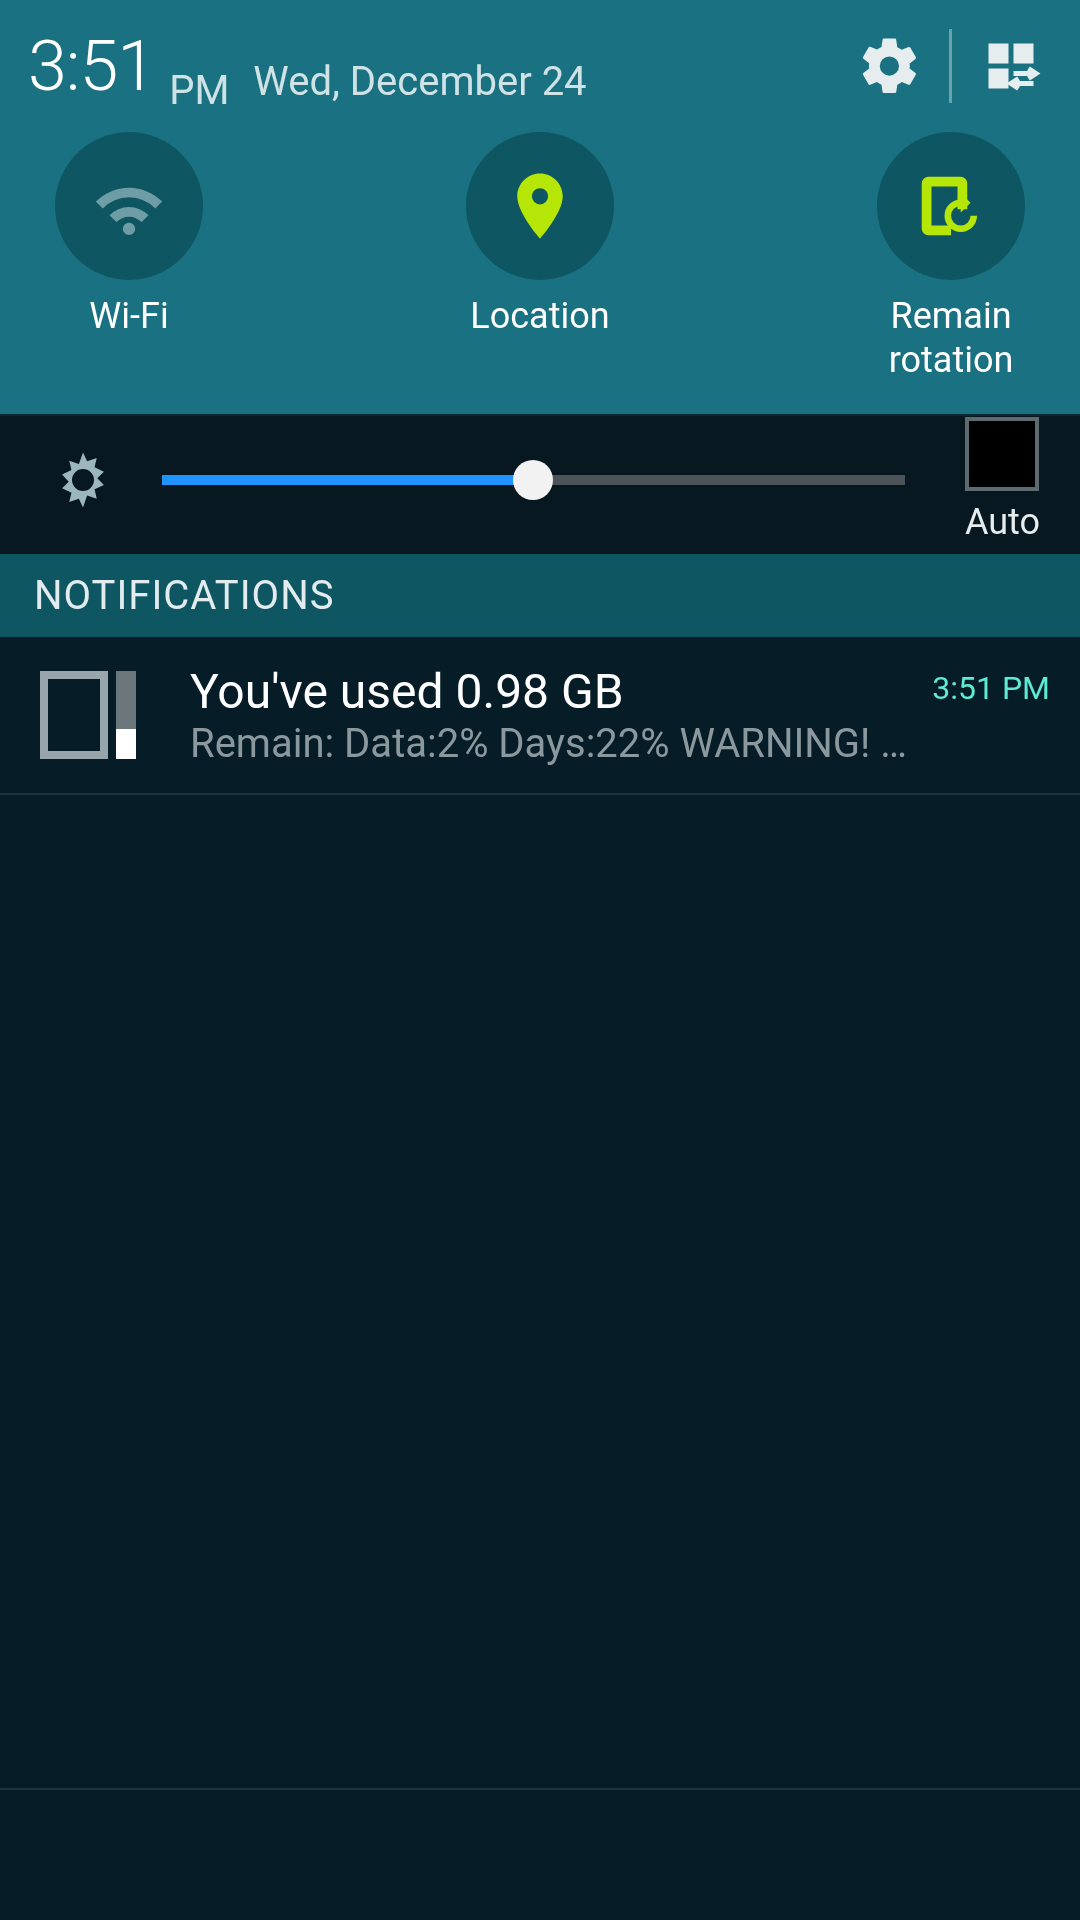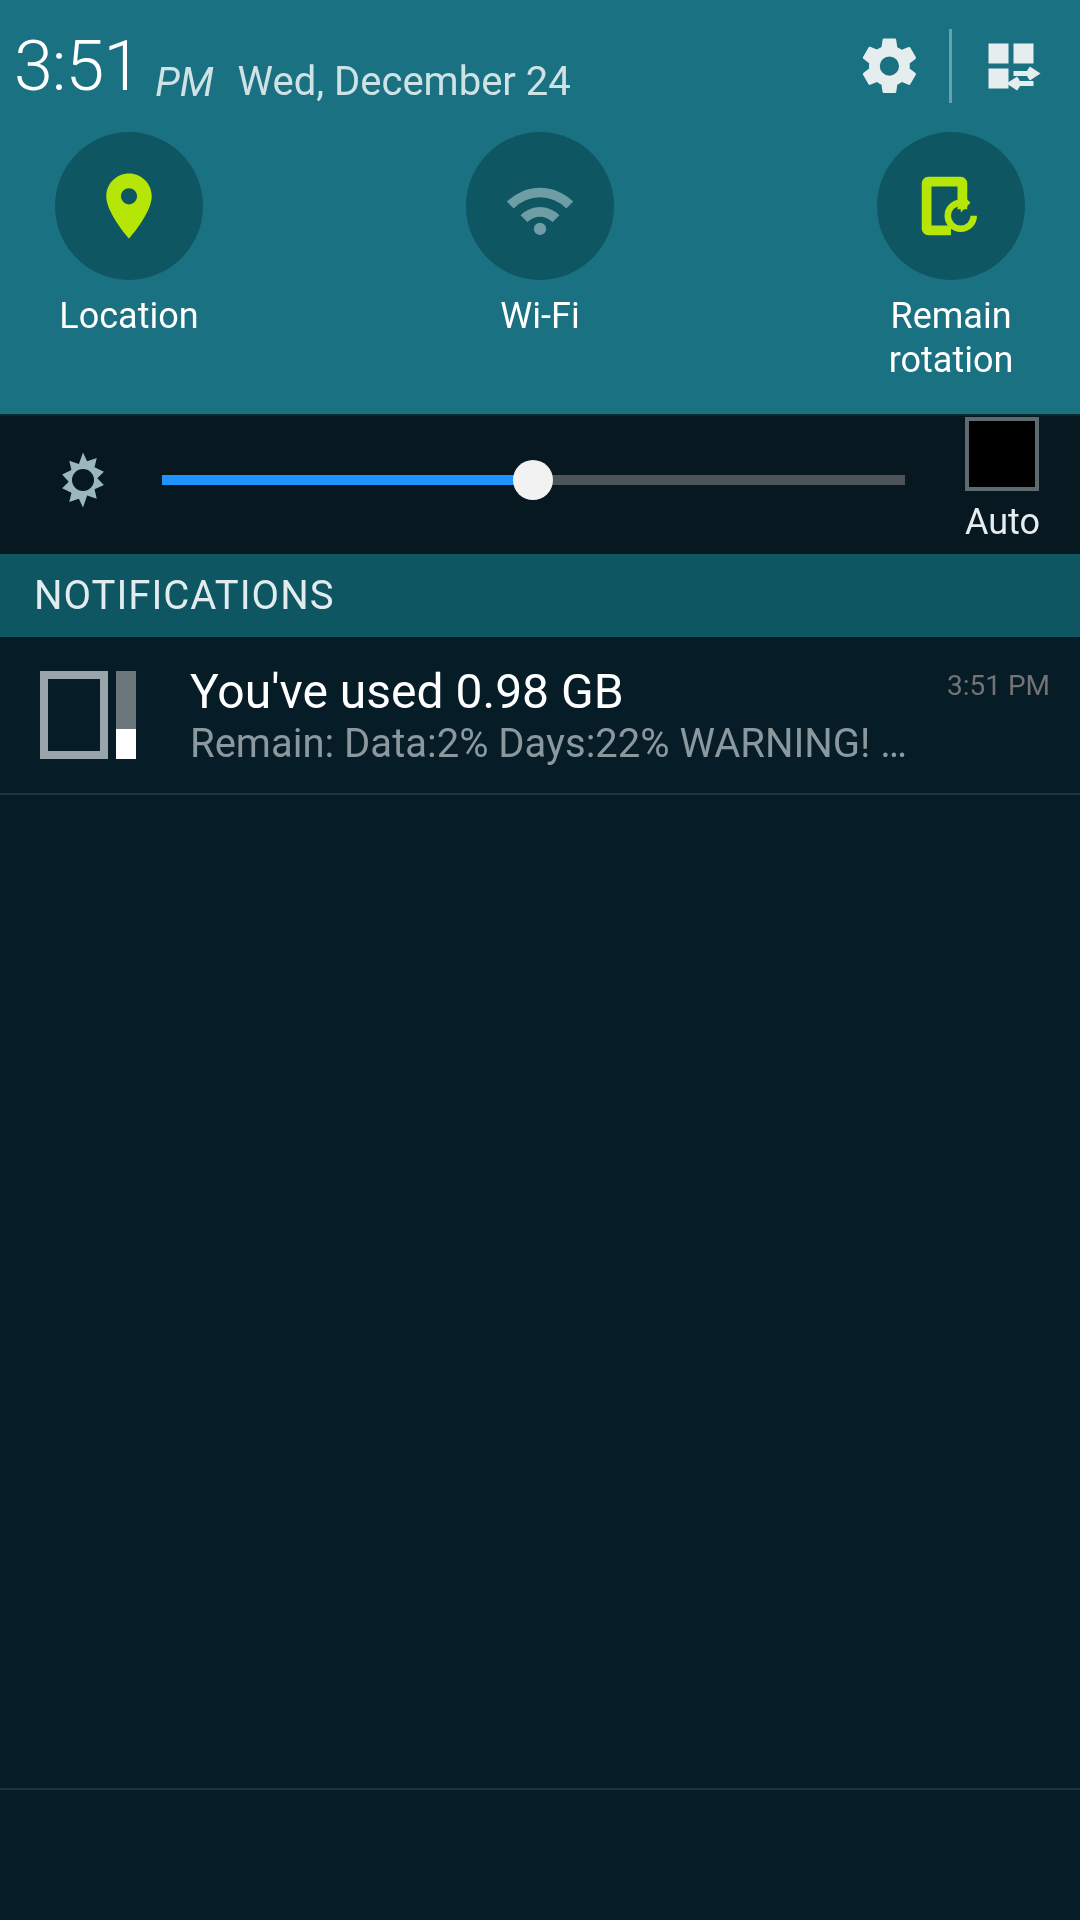--- a/index.html
+++ b/index.html
@@ -13,36 +13,35 @@
   }
 
   
   .header {
     background: #1a7181;
     position: relative;
   }
   .header-top {
     display: flex;
     align-items: center;
-    padding: 22px 34px 0 14px;
+    padding: 22px 34px 0 28px;
     height: 110px;
   }
   .clock {
     color: #ffffff;
     font-size: 70px;
     font-weight: 300;
     letter-spacing: -1px;
   }
   .ampm {
     color: #cfe2e6;
     font-size: 40px;
     margin-left: 14px;
     position: relative;
-    top: 16px;
-    font-style: italic;
+    top: 24px;
   }
   .date {
     color: #cfe2e6;
     font-size: 40px;
     margin-left: 24px;
     position: relative;
     top: 15px;
   }
   .header-top .spacer { flex: 1; }
   .hicon {
@@ -177,22 +176,22 @@
     font-weight:400;
   }
   .notif-sub {
     color:#8b999e;
     font-size:40px;
     white-space:nowrap;
     overflow:hidden;
     text-overflow:ellipsis;
   }
   .notif-time {
-    color:#737373;
-    font-size:28px;
+    color:#5eead4;
+    font-size:32px;
     margin-left:20px;
     align-self:flex-start;
     margin-top:6px;
   }
 
   
   .bottom-line {
     position:absolute;
     bottom:130px;
     left:0; right:0;
@@ -221,34 +220,34 @@
         <rect x="13" y="3" width="8" height="8"></rect>
         <rect x="3" y="13" width="8" height="8"></rect>
         <path d="M13 15 h8 M13 19 h8 M19 13 l3 2 -3 2 M15 21 l-3-2 3-2" stroke="#e6edef" stroke-width="2" fill="none"></path>
       </svg>
     </span>
   </div>
 
   <div class="toggles">
     <div class="toggle">
       <div class="toggle-circle">
+        <svg viewBox="0 0 24 24" width="82" height="82">
+          <path class="icon-inactive" d="M12 20.5 a1.8 1.8 0 1 0 0-3.6 a1.8 1.8 0 0 0 0 3.6z M6.3 14.7 a8 8 0 0 1 11.4 0 l-2 2a5.2 5.2 0 0 0-7.4 0z M2.3 10.7a13.7 13.7 0 0 1 19.4 0l-2 2a10.8 10.8 0 0 0-15.4 0z"></path>
+        </svg>
+      </div>
+      <div class="toggle-label">Wi-Fi</div>
+    </div>
+
+    <div class="toggle">
+      <div class="toggle-circle">
         <svg viewBox="0 0 24 24" width="78" height="78">
           <path class="icon-active" d="M12 2C8.13 2 5 5.13 5 9c0 5.25 7 13 7 13s7-7.75 7-13c0-3.87-3.13-7-7-7zm0 9.5A2.5 2.5 0 1 1 14.5 9 2.5 2.5 0 0 1 12 11.5z"></path>
         </svg>
       </div>
       <div class="toggle-label">Location</div>
-    </div>
-
-    <div class="toggle">
-      <div class="toggle-circle">
-        <svg viewBox="0 0 24 24" width="82" height="82">
-          <path class="icon-inactive" d="M12 20.5 a1.8 1.8 0 1 0 0-3.6 a1.8 1.8 0 0 0 0 3.6z M6.3 14.7 a8 8 0 0 1 11.4 0 l-2 2a5.2 5.2 0 0 0-7.4 0z M2.3 10.7a13.7 13.7 0 0 1 19.4 0l-2 2a10.8 10.8 0 0 0-15.4 0z"></path>
-        </svg>
-      </div>
-      <div class="toggle-label">Wi-Fi</div>
     </div>
 
 
     <div class="toggle">
       <div class="toggle-circle">
         <svg viewBox="0 0 24 24" width="78" height="78">
           <path class="icon-active" d="M5 3h10a2 2 0 0 1 2 2v8h-3V6H6v12h6v3H5a2 2 0 0 1-2-2V5a2 2 0 0 1 2-2z"></path>
           <path class="icon-active" d="M20 15a5 5 0 1 1-5-5v-2l3 3-3 3v-2a3 3 0 1 0 3 3z"></path>
         </svg>
       </div>

